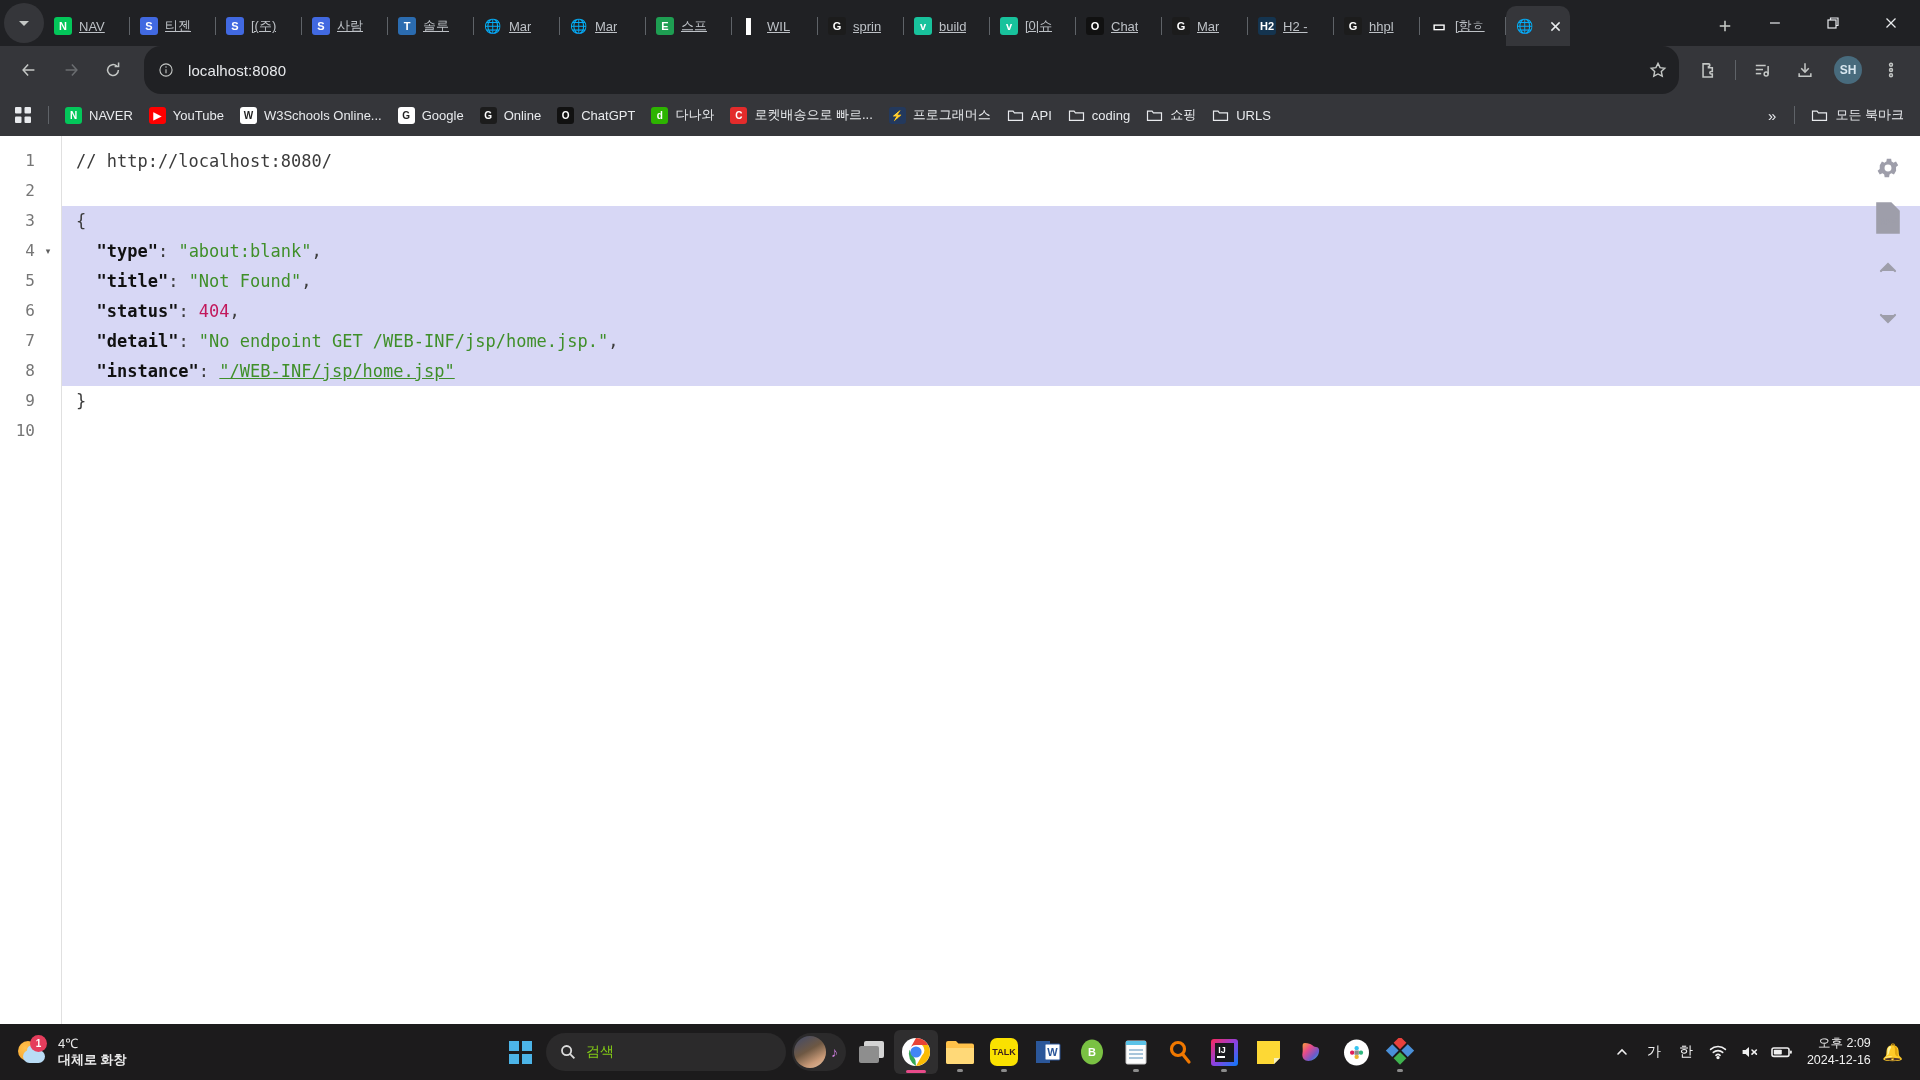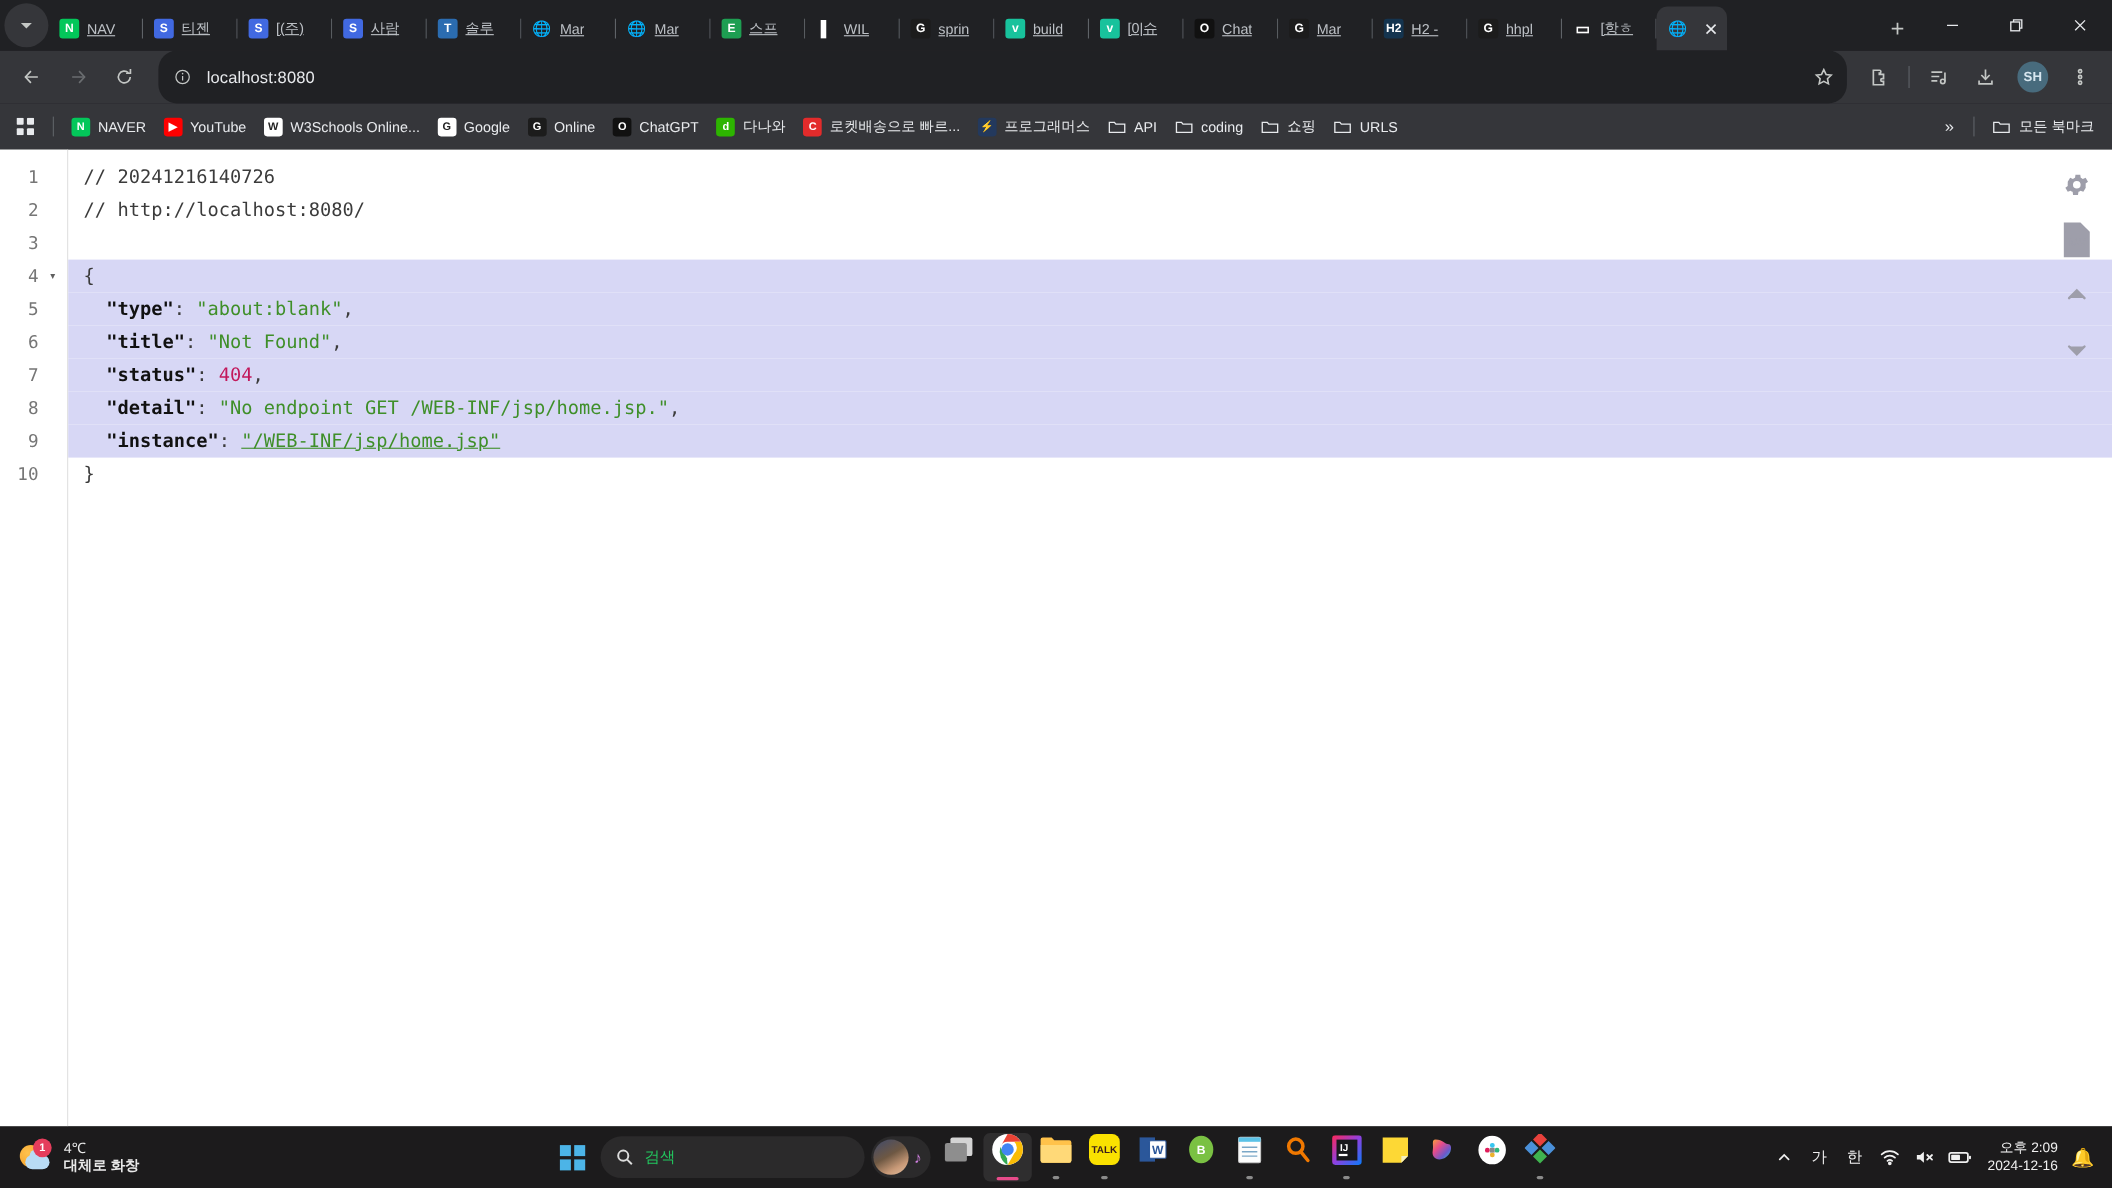--- a/index.html
+++ b/index.html
@@ -395,25 +395,25 @@
     height: 38px;
     background: #2b2a2b;
     border-radius: 19px;
     display: flex;
     align-items: center;
     padding: 0 18px 0 14px;
     min-width: 240px;
     cursor: text;
   }
   .searchpill svg { width: 16px; height: 16px; stroke: #dcdcdc; fill: none; stroke-width: 1.8; margin-right: 10px; }
-  .searchpill span { color: #22c55e; font-size: 14px; }
+  .searchpill span { color: #84cc16; font-size: 14px; }
   .tb-icon {
     width: 44px; height: 44px;
     border-radius: 6px;
-    display: flex; align-items: flex-start; justify-content: center;
+    display: flex; align-items: center; justify-content: center;
     position: relative;
     cursor: pointer;
     flex: 0 0 auto;
   }
   .tb-icon .gl { width: 30px; height: 30px; border-radius: 6px; display:flex; align-items:center; justify-content:center; font-size:13px; font-weight:bold; color:#fff; }
   .tb-icon.running::after {
     content: "";
     position: absolute;
     bottom: 2px; left: 50%;
     transform: translateX(-50%);
@@ -760,21 +760,20 @@
       <div class="ln">4</div>
       <div class="ln">5</div>
       <div class="ln">6</div>
       <div class="ln">7</div>
       <div class="ln">8</div>
       <div class="ln">9</div>
       <div class="ln">10</div>
       <div class="fold" style="top: 100px;">▾</div>
     </div>
   <div class="code" id="code">
-      <div class="cl"><span class="cmt">// 20241216140726</span></div>
       <div class="cl"><span class="cmt">// http://localhost:8080/</span></div>
       <div class="cl">&nbsp;</div>
       <div class="cl sel"><span class="punc">{</span></div>
       <div class="cl sel"><span class="punc">  </span><span class="key">"type"</span><span class="punc">: </span><span class="str">"about:blank"</span><span class="punc">,</span></div>
       <div class="cl sel"><span class="punc">  </span><span class="key">"title"</span><span class="punc">: </span><span class="str">"Not Found"</span><span class="punc">,</span></div>
       <div class="cl sel"><span class="punc">  </span><span class="key">"status"</span><span class="punc">: </span><span class="num">404</span><span class="punc">,</span></div>
       <div class="cl sel"><span class="punc">  </span><span class="key">"detail"</span><span class="punc">: </span><span class="str">"No endpoint GET /WEB-INF/jsp/home.jsp."</span><span class="punc">,</span></div>
       <div class="cl sel"><span class="punc">  </span><span class="key">"instance"</span><span class="punc">: </span><span class="lnk">"/WEB-INF/jsp/home.jsp"</span></div>
       <div class="cl"><span class="punc">}</span></div>
     </div>

